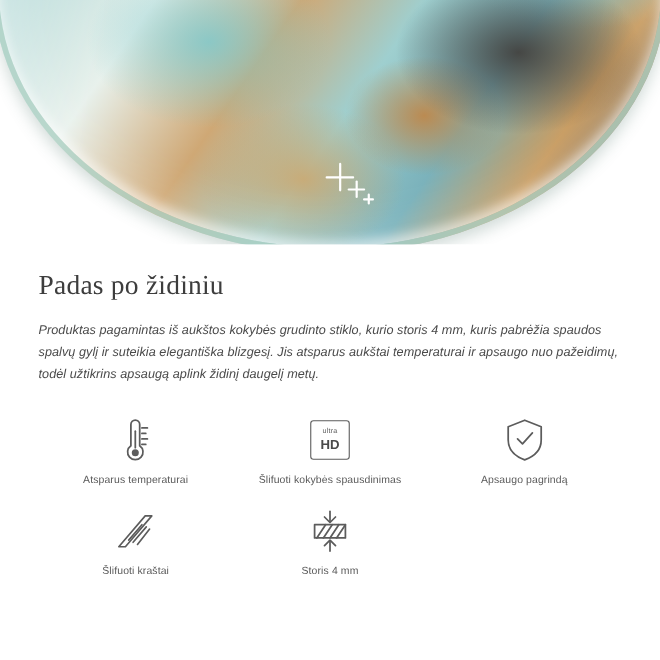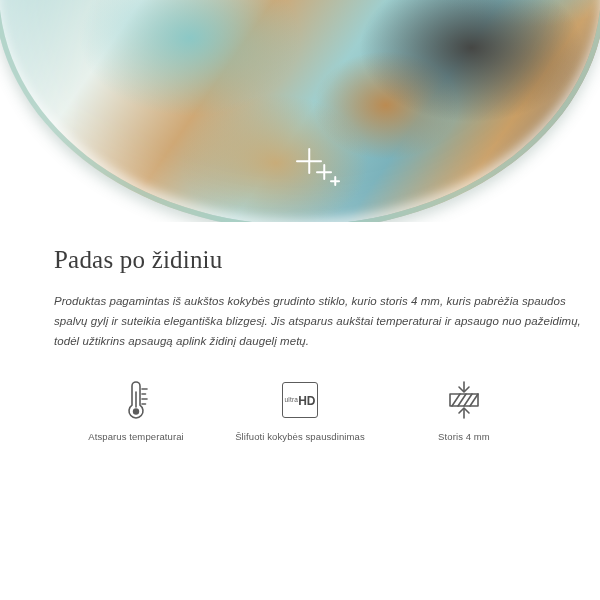--- a/index.html
+++ b/index.html
@@ -80,21 +80,21 @@
   }
   .sparkle .h { left: 0; top: 50%; height: 1.5px; width: 100%; transform: translateY(-50%); }
   .sparkle .v { top: 0; left: 50%; width: 1.5px; height: 100%; transform: translateX(-50%); }
   .sparkle.s1 { left: 296px; top: 148px; width: 26px; height: 26px; }
   .sparkle.s2 { left: 316px; top: 164px; width: 16px; height: 16px; }
   .sparkle.s3 { left: 330px; top: 176px; width: 10px; height: 10px; }
 
   
   .content {
     position: relative;
-    padding: 0 54px;
+    padding: 0 35px;
     box-sizing: border-box;
   }
   .headline {
     margin: 0;
     padding-top: 22px;
     font-family: "Liberation Serif", serif;
     font-weight: 400;
     font-size: 25px;
     line-height: 31px;
     color: #3d3d3d;
@@ -139,21 +139,21 @@
     letter-spacing: 0.1px;
   }
   .icon-svg { display: block; }
 
   .hd-badge {
     width: 34px;
     height: 34px;
     border: 1.6px solid #5c5c5c;
     border-radius: 3px;
     display: flex;
-    flex-direction: row;
+    flex-direction: column;
     align-items: center;
     justify-content: center;
     line-height: 1;
   }
   .hd-badge .t1 {
     font-size: 6.5px;
     color: #5c5c5c;
     letter-spacing: 0.2px;
   }
   .hd-badge .t2 {
@@ -213,22 +213,42 @@
       <div class="feature">
         <div class="feature-icon">
           <div class="hd-badge">
             <div class="t1">ultra</div>
             <div class="t2">HD</div>
           </div>
         </div>
         <div class="feature-label">Šlifuoti kokybės spausdinimas</div>
       </div>
 
-
-
+      <div class="feature">
+        <div class="feature-icon">
+          <svg class="icon-svg" width="40" height="44" viewBox="0 0 40 44" fill="none" stroke="#5c5c5c" stroke-width="1.6" stroke-linecap="round" stroke-linejoin="round">
+            <path d="M20 4 L35 10 v12 c0 9-6.5 15-15 18 C11.5 37 5 31 5 22 V10 z"></path>
+            <polyline points="13.5,21 18,25.5 27,15.5"></polyline>
+          </svg>
+        </div>
+        <div class="feature-label">Apsaugo pagrindą</div>
+      </div>
+
+
+      <div class="feature">
+        <div class="feature-icon">
+          <svg class="icon-svg" width="42" height="40" viewBox="0 0 42 40" fill="none" stroke="#5c5c5c" stroke-width="1.5" stroke-linecap="round" stroke-linejoin="round">
+            <path d="M6 34 L30 6 L36 6 L12 34 Z"></path>
+            <line x1="15" y1="28" x2="27" y2="14"></line>
+            <line x1="19" y1="30" x2="31" y2="16"></line>
+            <line x1="23" y1="32" x2="34" y2="18"></line>
+          </svg>
+        </div>
+        <div class="feature-label">Šlifuoti kraštai</div>
+      </div>
 
       <div class="feature">
         <div class="feature-icon">
           <svg class="icon-svg" width="42" height="42" viewBox="0 0 42 42" fill="none" stroke="#5c5c5c" stroke-width="1.6" stroke-linecap="round" stroke-linejoin="round">
             <line x1="21" y1="3" x2="21" y2="12"></line>
             <polyline points="16,8 21,13 26,8"></polyline>
             <line x1="21" y1="39" x2="21" y2="30"></line>
             <polyline points="16,34 21,29 26,34"></polyline>
             <rect x="7" y="15" width="28" height="12"></rect>
             <line x1="9" y1="27" x2="17" y2="15"></line>

